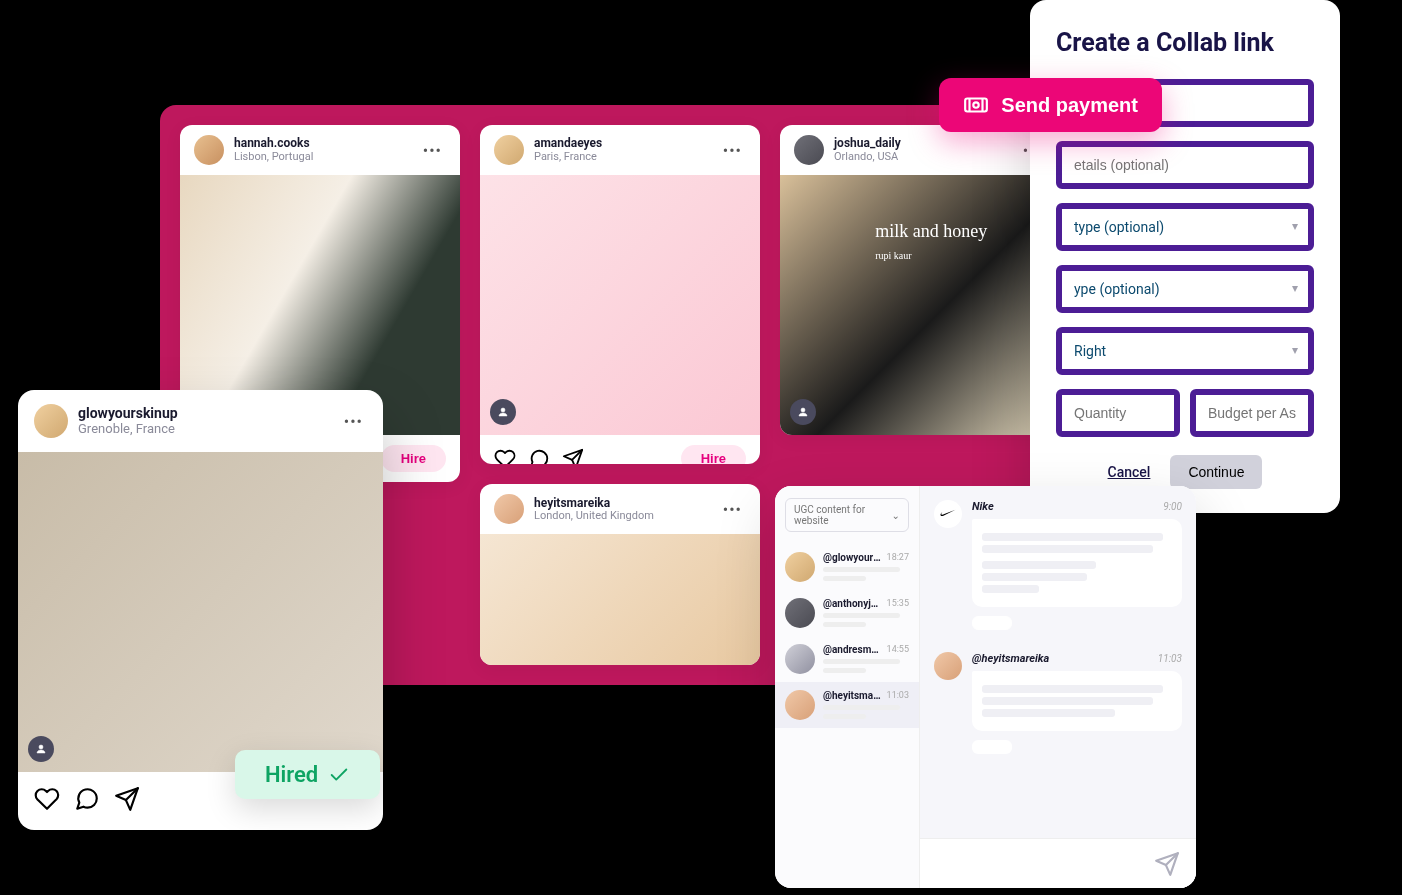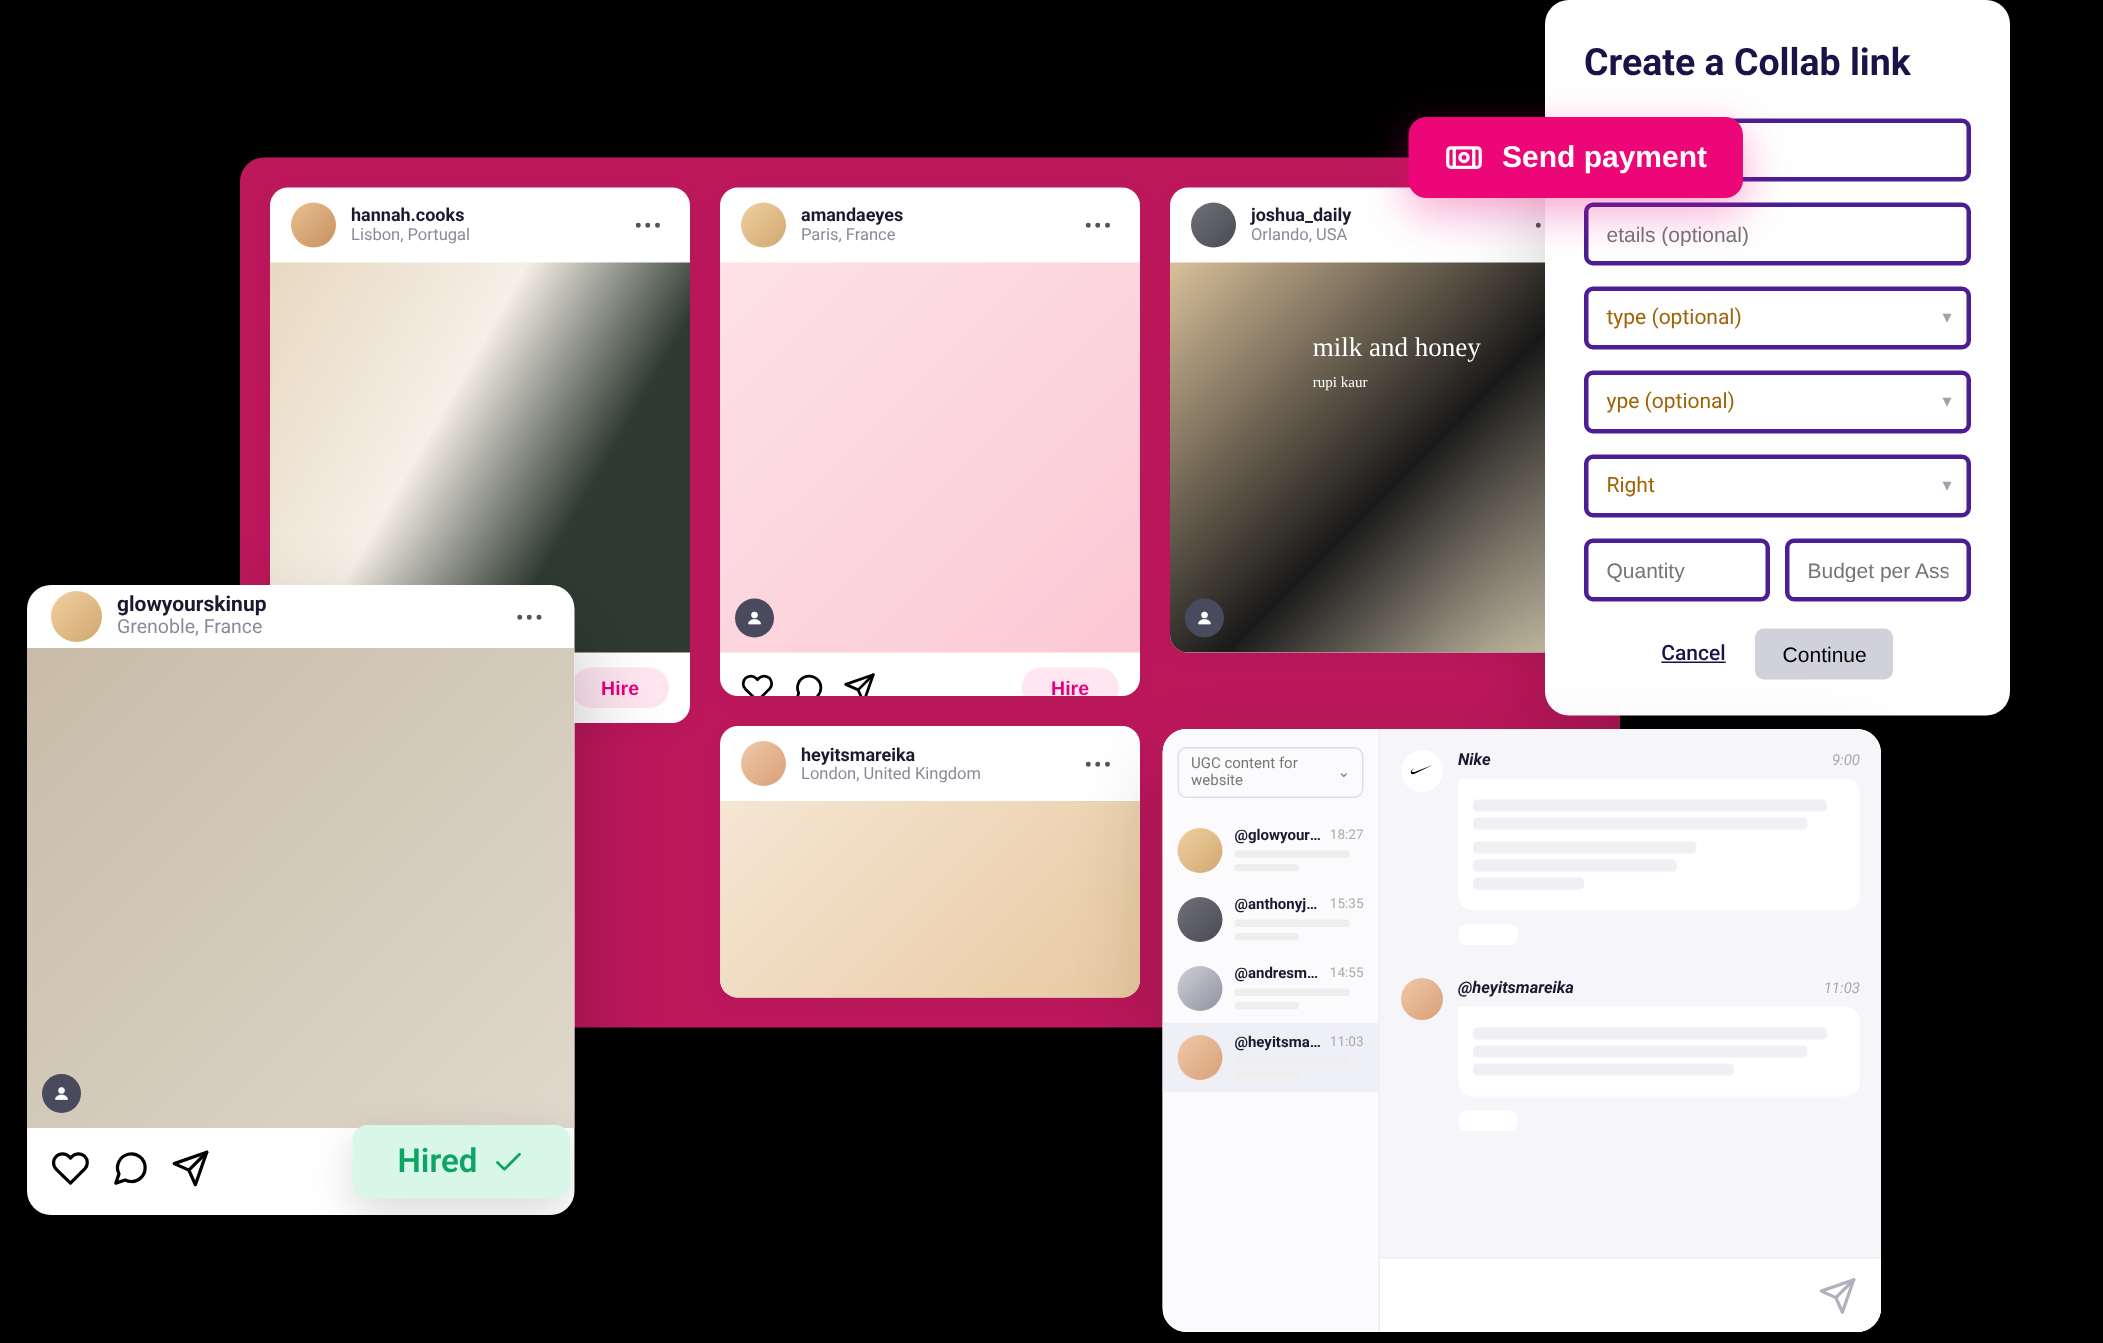--- a/index.html
+++ b/index.html
@@ -147,25 +147,25 @@
   z-index: 30;
 }
 .collab-title {
   font-size: 25px;
   font-weight: 700;
   color: #191447;
   margin-bottom: 22px;
 }
 .collab-input, .collab-select {
   width: 100%;
-  border: 3px solid #4c1d95;
+  border: 6px solid #4c1d95;
   border-radius: 6px;
   padding: 10px 12px;
   font-size: 14px;
-  color: #a16207;
+  color: #0c4a6e;
   margin-bottom: 14px;
   background: #fff;
 }
 .collab-select { position: relative; padding-right: 42px; }
 .collab-select::after {
   content: "▾";
   position: absolute;
   right: 10px; top: 10px;
   color: #a0a0ad;
   font-size: 12px;
@@ -183,21 +183,21 @@
   font-size: 14px;
   font-weight: 400;
   cursor: pointer;
 }
 
 
 .chat-panel {
   position: absolute;
   left: 775px;
   top: 486px;
-  width: 479px;
+  width: 421px;
   height: 402px;
   background: #fff;
   border-radius: 16px;
   box-shadow: 0 25px 60px rgba(0,0,0,0.18);
   display: flex;
   overflow: hidden;
   z-index: 35;
 }
 .chat-sidebar {
   width: 145px;
@@ -380,21 +380,21 @@
               <path d="M4 20c0-4 4-6 8-6s8 2 8 6z"></path>
             </svg>
         </div>
       </div>
     </div>
   </div>
 
 </div>
 
 <div class="profile-card">
-  <div class="post-header" style="padding:4px 16px;justify-content:space-between;">
+  <div class="post-header" style="padding:14px 16px;justify-content:space-between;">
     <div class="avatar av-2" style="width:34px;height:34px;"></div>
     <div class="userblock">
       <div class="username" style="font-size:14px;">glowyourskinup</div>
       <div class="location" style="font-size:13px;">Grenoble, France</div>
     </div>
     <div class="more-icon">•••</div>
   </div>
   <div class="post-image" style="position:relative;">
     <div class="badge-circle">
       <svg viewBox="0 0 24 24">

